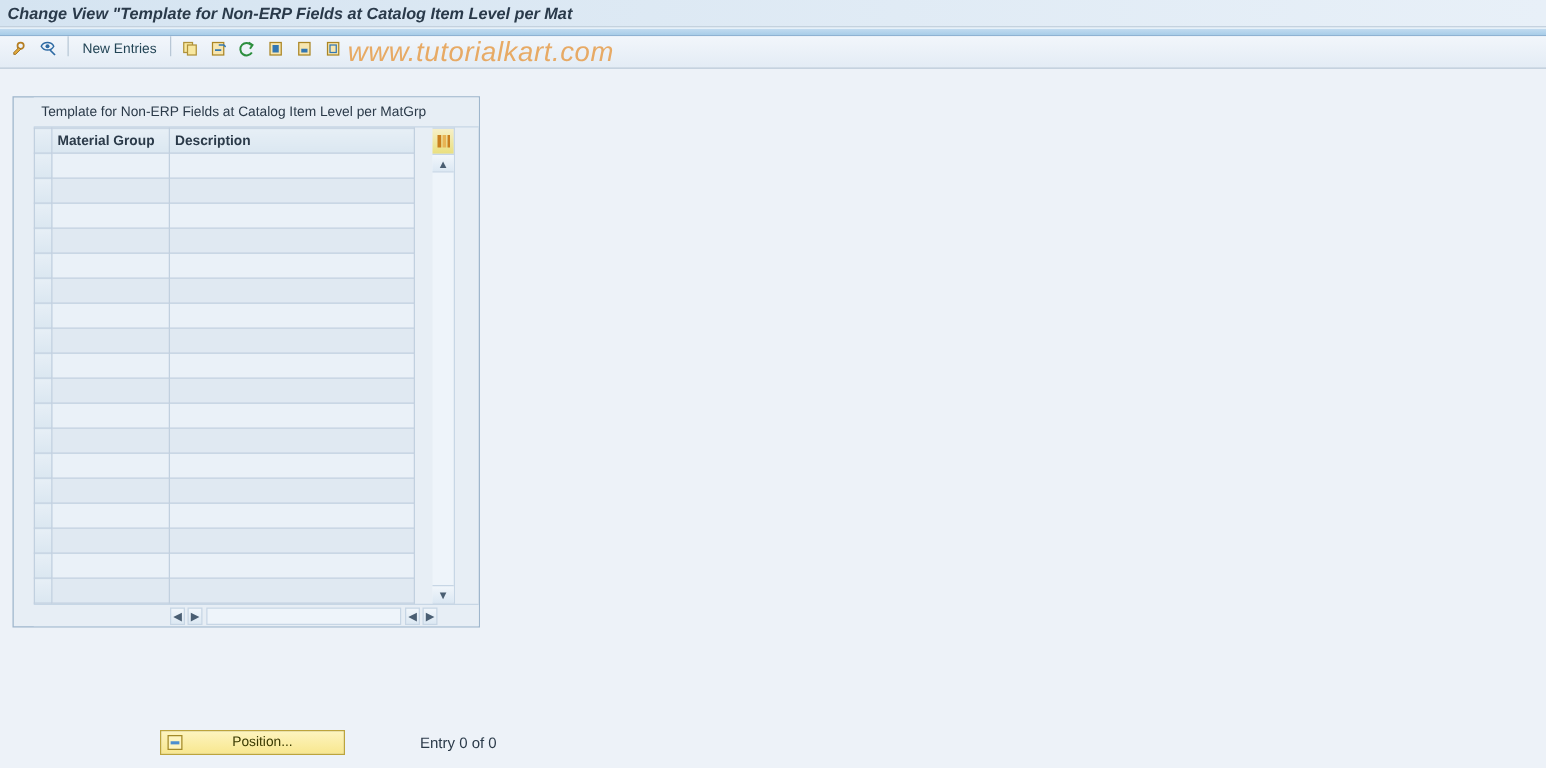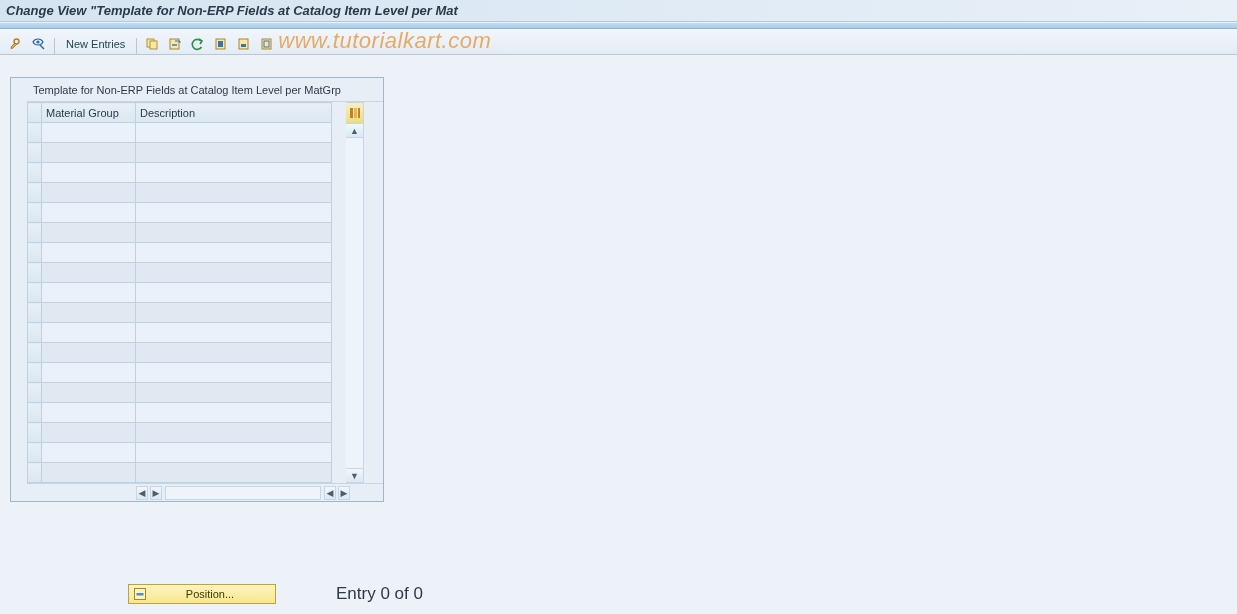--- a/index.html
+++ b/index.html
@@ -34,21 +34,21 @@
       height: 7px;
       background: linear-gradient(#c2dbf0, #a8cde8);
       border-top: 1px solid #e8f2fa;
       border-bottom: 1px solid #8fb2d2;
     }
     .toolbar {
       height: 26px;
       background: linear-gradient(#f2f6fb, #e3ecf5);
       border-bottom: 1px solid #b8c7d6;
       display: flex;
-      align-items: flex-end;
+      align-items: flex-start;
       padding: 0 6px;
       gap: 3px;
     }
     .toolbar .sep {
       width: 1px;
       height: 16px;
       background: #b8c7d6;
       margin: 0 2px;
     }
     .toolbar .btn-txt {
@@ -111,21 +111,21 @@
     .grid th, .grid td {
       border: 1px solid #c1d0df;
       background: #edf3f9;
       height: 20px;
       padding: 0 4px;
       color: #2b3a49;
       text-align: left;
     }
     .grid th {
       background: linear-gradient(#e7eff6, #dbe7f1);
-      font-weight: normal;
+      font-weight: bold;
     }
     .grid .row-selector {
       width: 14px;
       background: linear-gradient(#e7eff6, #dbe7f1);
     }
     .grid tbody tr:nth-child(even) td.cell {
       background: #e0e9f2;
     }
     .grid tbody tr:nth-child(odd) td.cell {
       background: #eaf1f8;
@@ -235,21 +235,21 @@
     .position-btn .icon {
       margin-right: 6px;
       display: inline-flex;
     }
     .position-btn .label {
       flex: 1;
       text-align: center;
     }
     .entry-text {
       color: #2b3a49;
-      font-size: 17px;
+      font-size: 12px;
     }
   </style>
 </head>
 <body>
 
 <div class="title-bar">
   <span class="title-bar-text">Change View "Template for Non-ERP Fields at Catalog Item Level per Mat</span>
 </div>
 <div class="blue-strip"></div>
 

